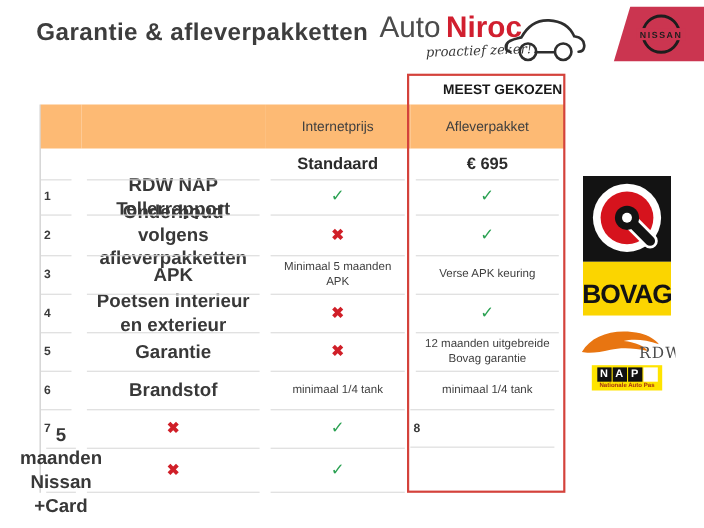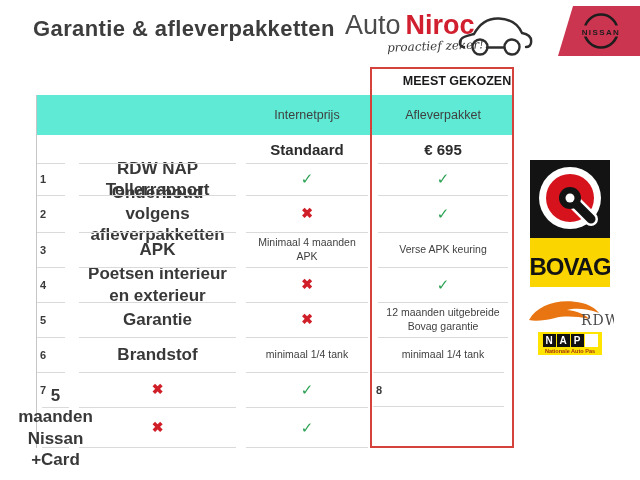--- a/index.html
+++ b/index.html
@@ -18,21 +18,21 @@
   .car-svg{position:absolute;left:457px;top:9px;}
   .nissan-flag{position:absolute;left:553px;top:6px;}
 
   
   .tbl{position:absolute;left:36px;top:95px;width:476px;display:grid;
        grid-template-columns:37px 167px 132px 140px;
        grid-template-rows:40px 28px 32px 37px 35px 35px 35px 35px 35px 41px;
        border-left:1px solid #c6c6c6;box-sizing:border-box;}
   .cell{position:relative;display:flex;align-items:center;justify-content:center;
         text-align:center;}
-  .hdr{background:#5eead4;font-size:12.5px;color:#3f3f3f;}
+  .hdr{background:#fdba74;font-size:12.5px;color:#3f3f3f;}
   .price{font-weight:700;font-size:15px;color:#2b2b2b;}
   .c-num{justify-content:flex-start;padding-left:3px;font-size:11px;font-weight:700;color:#3a3a3a;}
   .c-name{font-size:17px;font-weight:700;color:#383838;padding:0 10px;line-height:1.25;}
   .c-val{font-size:10.5px;color:#3f3f3f;padding:0 8px;line-height:1.3;}
   .sep::before{content:"";position:absolute;top:0;left:5px;right:5px;height:1px;background:#dadada;}
   .c-num.sep::before{left:0;right:9px;}
   .bot::after{content:"";position:absolute;bottom:0;left:5px;right:5px;height:1px;background:#dadada;}
   .c-num.bot::after{left:0;right:9px;}
   .check{color:#2aa152;font-size:15px;font-weight:400;}
   .cross{color:#d01f28;font-size:14px;font-weight:700;}
@@ -111,21 +111,21 @@
     <div class="cell c-name sep">Onderhoud volgens afleverpakketten</div>
     <div class="cell c-val sep">
         <span class="cross">✖</span>
       </div>
     <div class="cell c-val sep">
         <span class="check">✓</span>
       </div>
 
     <div class="cell c-num sep">3</div>
     <div class="cell c-name sep">APK</div>
-    <div class="cell c-val sep">Minimaal 4 maanden APK</div>
+    <div class="cell c-val sep">Minimaal 5 maanden APK</div>
     <div class="cell c-val sep">Verse APK keuring</div>
 
     <div class="cell c-num sep">4</div>
     <div class="cell c-name sep">Poetsen interieur en exterieur</div>
     <div class="cell c-val sep">
         <span class="cross">✖</span>
       </div>
     <div class="cell c-val sep">
         <span class="check">✓</span>
       </div>

